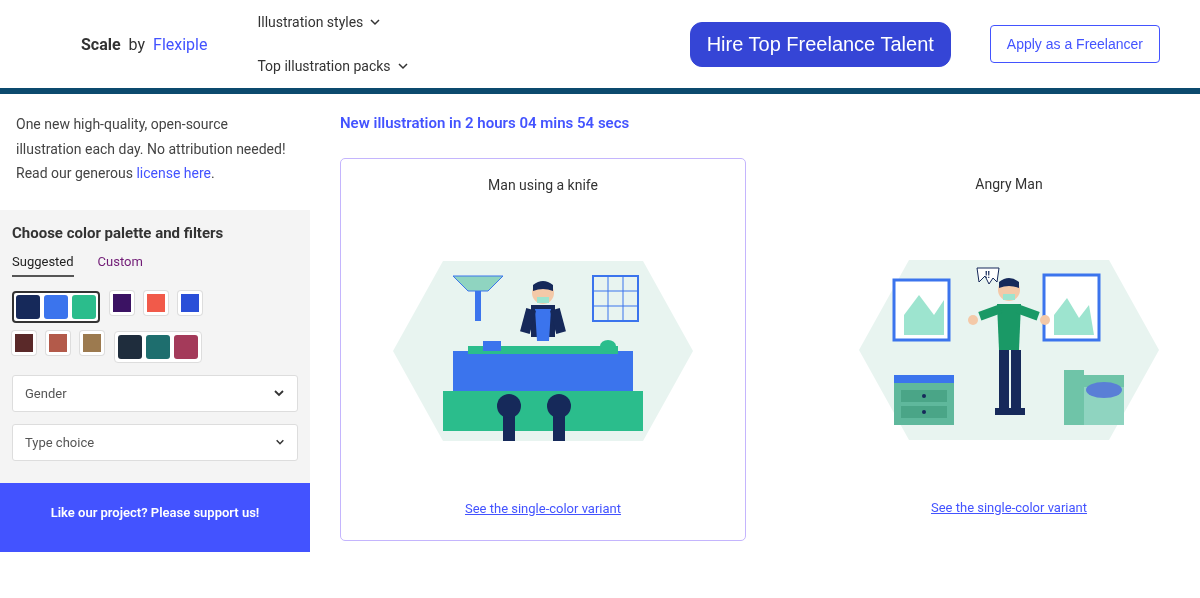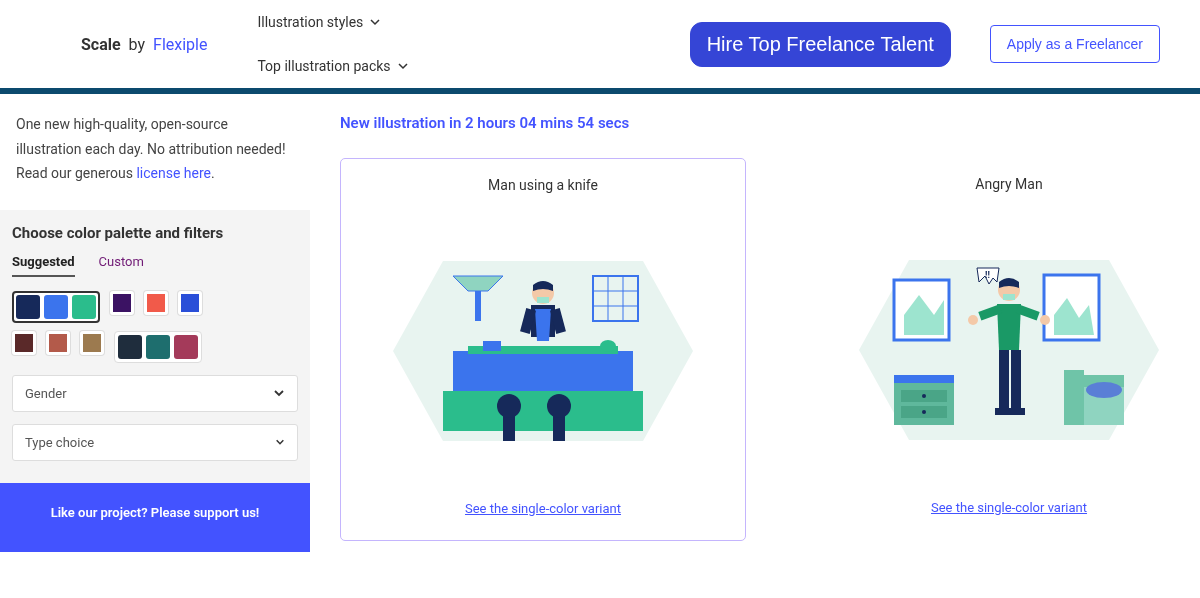--- a/index.html
+++ b/index.html
@@ -23,21 +23,21 @@
     .btn-outline { background: #fff; color: #4353ff; border: 1px solid #4353ff; padding: 10px 16px; border-radius: 4px; font-size: 14px; cursor: pointer; margin-left: 36px; }
 
     .content { display: flex; }
     .sidebar { width: 310px; flex-shrink: 0; }
     .intro { padding: 18px 16px 24px 16px; font-size: 14px; line-height: 1.75; color: #444; }
     .intro a { color: #4353ff; text-decoration: none; }
     .filter-panel { background: #f4f4f4; padding: 14px 12px 22px 12px; }
     .filter-title { font-size: 15px; font-weight: 700; margin-bottom: 12px; }
     .tabs { display: flex; gap: 24px; margin-bottom: 14px; font-size: 13px; }
     .tab { padding-bottom: 6px; cursor: pointer; color: #701a75; }
-    .tab.active { color: #222; border-bottom: 2px solid #555; font-weight: bold; }
+    .tab.active { color: #222; border-bottom: 2px solid #555; }
     .palette-rows { display: flex; flex-direction: column; gap: 8px; }
     .palette-row { display: flex; gap: 10px; align-items: flex-start; }
     .palette-group { display: flex; gap: 4px; background: #fff; border: 1px solid #ddd; border-radius: 4px; padding: 3px; }
     .palette-group.selected { border: 2px solid #333; padding: 2px; }
     .swatch { width: 24px; height: 24px; border-radius: 3px; }
     .sw-single { width: 24px; height: 24px; border-radius: 3px; border: 3px solid #fff; box-shadow: 0 0 0 1px #ddd; }
     .select { width: 100%; background: #fff; border: 1px solid #ddd; border-radius: 3px; padding: 10px 12px; font-size: 13px; margin-top: 12px; color: #555; display: flex; justify-content: space-between; align-items: center; cursor: pointer; }
     .search-input { width: 100%; background: #fff; border: 1px solid #ddd; border-radius: 3px; padding: 10px 12px; font-size: 13px; margin-top: 12px; }
     .promo { background: #4353ff; color: #fff; text-align: center; padding: 22px 20px; }
     .promo-btn { background: #fff; color: #4353ff; border: 1px solid #4353ff; padding: 10px 18px; border-radius: 3px; font-size: 14px; cursor: pointer; margin-bottom: 14px; }

